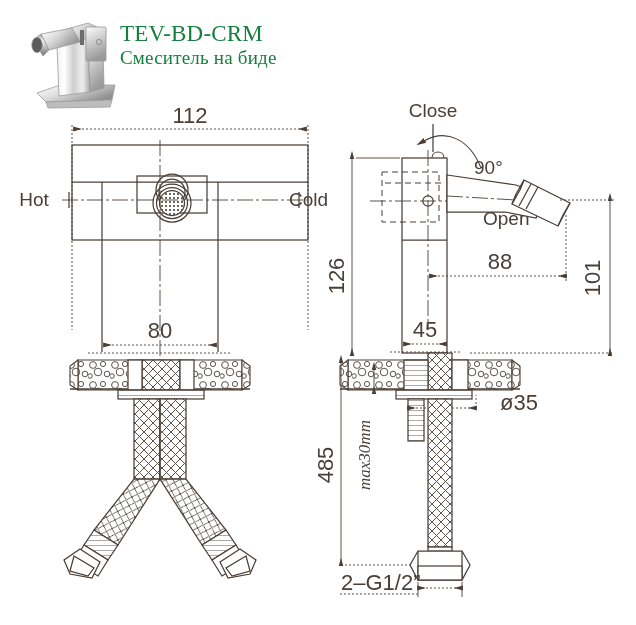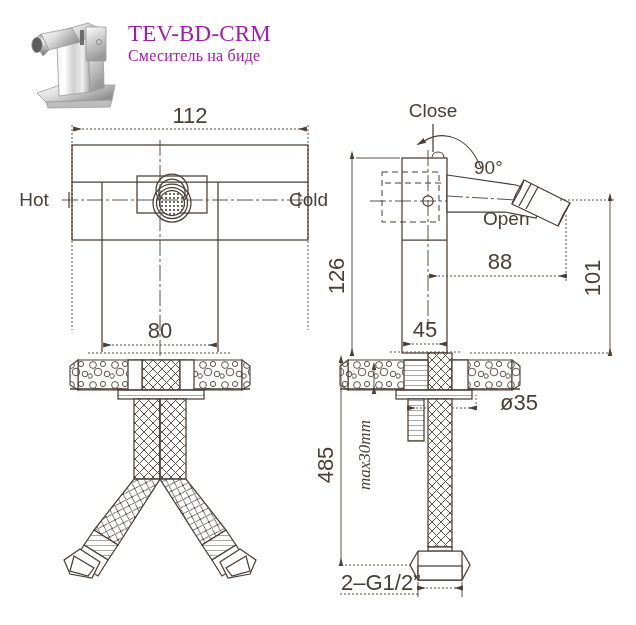--- a/index.html
+++ b/index.html
@@ -5,27 +5,27 @@
   html,body{margin:0;padding:0;}
   body{
     width:636px;height:625px;
     background:#ffffff;
     font-family:"Liberation Sans", sans-serif;
     overflow:hidden;
     position:relative;
   }
   #stage{position:absolute;left:0;top:0;width:636px;height:625px;}
   .title-block{
-    position:absolute;left:128px;top:20px;
+    position:absolute;left:120px;top:20px;
     font-family:"Liberation Serif", serif;
-    color:#a21caf;
+    color:#15803d;
     line-height:1.18;
   }
   .title-line1{font-size:23px;letter-spacing:.2px;}
-  .title-line2{font-size:16px;letter-spacing:.2px;}
+  .title-line2{font-size:19px;letter-spacing:.2px;}
   svg{position:absolute;left:0;top:0;}
   .dimtext{
     font-family:"Liberation Sans", sans-serif;
     font-size:22px;
     fill:#4a3f37;
   }
   .dimtext-sm{
     font-family:"Liberation Sans", sans-serif;
     font-size:19px;
     fill:#4a3f37;

